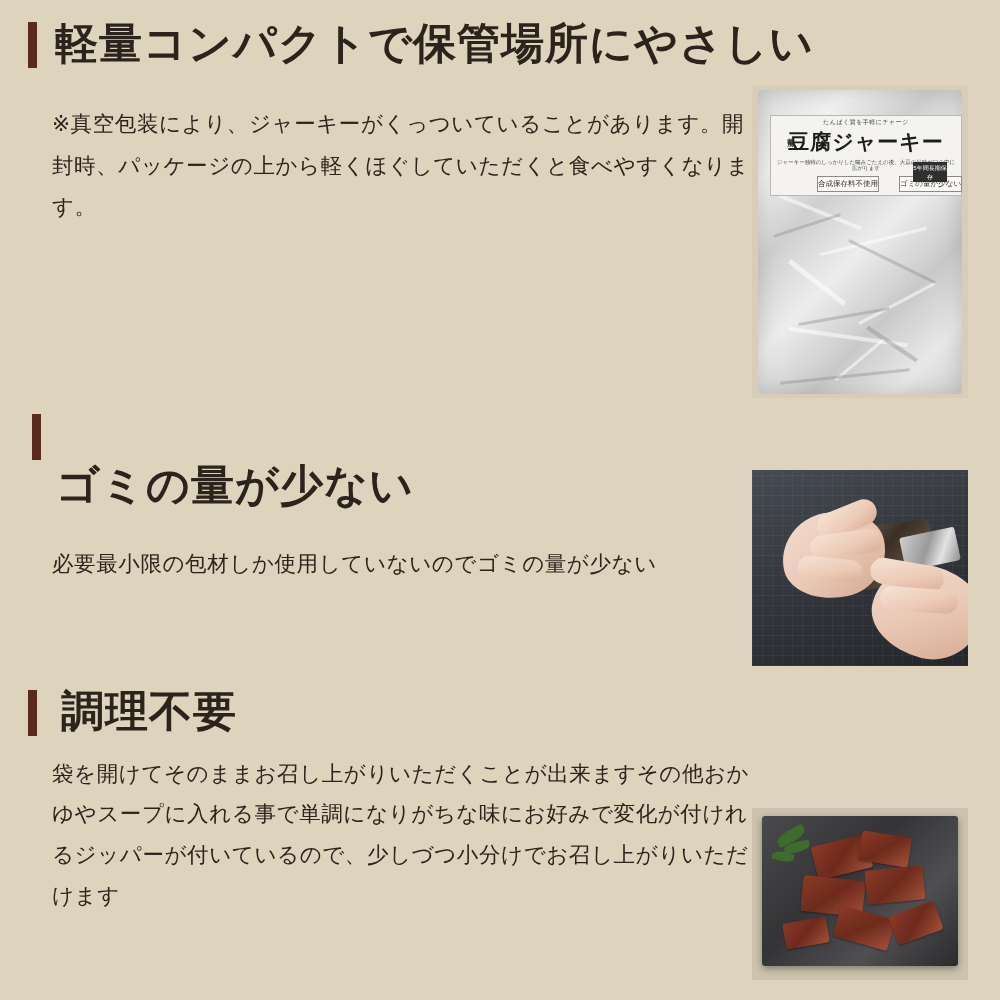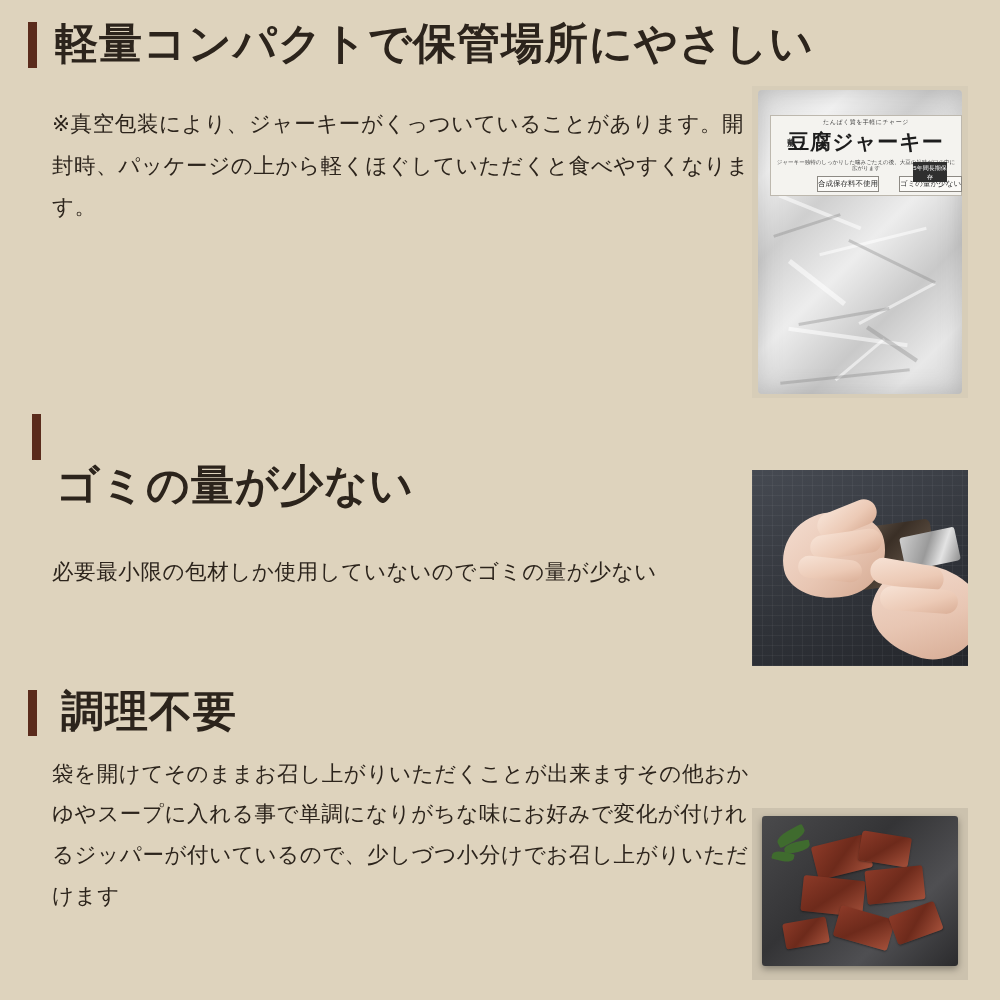--- a/index.html
+++ b/index.html
@@ -69,21 +69,21 @@
   
   #section-compact { top: 18px; }
   #section-compact .heading-bar { height: 46px; }
   #section-compact .body-text { margin-top: 34px; }
 
   
   #section-trash { top: 410px; }
   #section-trash .heading-row { padding-left: 32px; flex-direction: column; }
   #section-trash .heading-bar { height: 46px; }
   #section-trash .heading-text { padding-left: 24px; }
-  #section-trash .body-text { margin-top: 40px; }
+  #section-trash .body-text { margin-top: 32px; }
 
   
   #section-nocook { top: 686px; }
   #section-nocook .heading-bar { height: 46px; }
   #section-nocook .heading-text { padding-left: 24px; }
   #section-nocook .body-text { margin-top: 16px; line-height: 1.9; }
 
   
   .photo {
     position: absolute;

